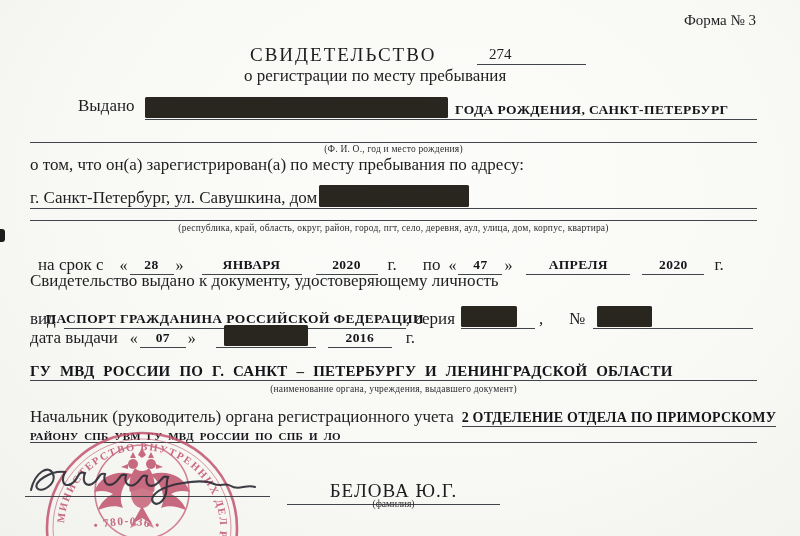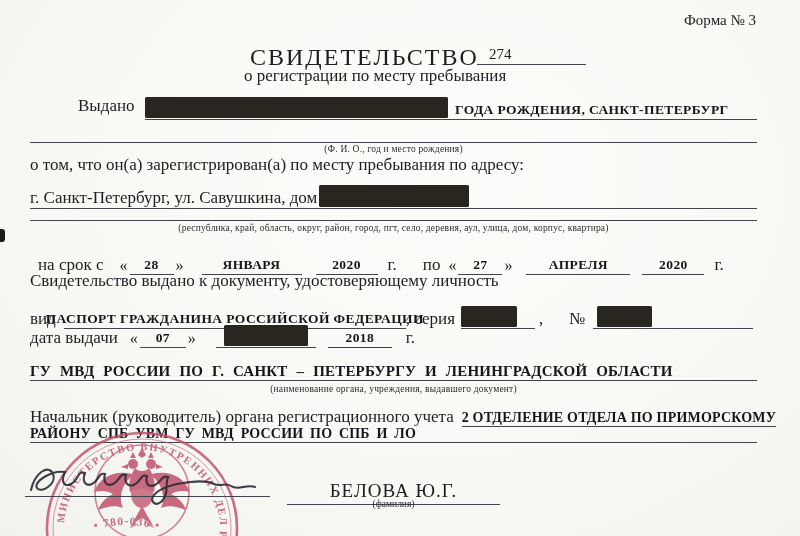--- a/index.html
+++ b/index.html
@@ -11,21 +11,21 @@
   }
   .abs{position:absolute;}
   .row{position:absolute; display:flex; align-items:flex-end; white-space:nowrap;}
   .t17{font-size:17px; line-height:20px;}
   .cell{border-bottom:1.5px solid #3f454a; text-align:center; display:flex; align-items:flex-end; justify-content:center;}
   .val{font-weight:bold; font-size:13.5px; letter-spacing:.4px; color:#15161a; line-height:18px;}
   .caption{position:absolute; left:30px; width:727px; text-align:center; font-size:9.5px; color:#2c2d30; letter-spacing:.2px;}
   .rule{position:absolute; border-bottom:1.5px solid #3f454a;}
   .redact{background:#29261f; border-radius:1.5px; display:inline-block;}
   .form-no{position:absolute; top:12px; right:44px; font-size:15px;}
-  .title{position:absolute; top:44px; left:250px; font-size:24px; letter-spacing:2px;}
+  .title{position:absolute; top:44px; left:250px; font-size:19px; letter-spacing:2px;}
   .title-num{position:absolute; top:46px; left:477px; width:97px; border-bottom:1.5px solid #3f454a; font-size:15px; padding:0 0 1px 12px;}
   .subtitle{position:absolute; top:66px; left:244px; font-size:17px;}
   .bold-line{font-weight:bold; color:#15161a;}
   .quote{font-size:16px; padding:0 2px;}
   .sig-caption{position:absolute; font-size:9.5px; color:#2c2d30; text-align:center;}
   .scan-mark{position:absolute; left:0; top:229px; width:5px; height:13px; background:#1c1c1c; border-radius:0 3px 3px 0;}
   svg text{font-family:"Liberation Serif","DejaVu Serif",serif;}
 </style>
 </head>
 <body>
@@ -58,21 +58,21 @@
   <div class="row" style="top:239px; left:38px;">
     <span class="t17">на срок с</span>
     <span class="quote" style="margin-left:14px;">«</span>
     <span class="cell val" style="width:44px; height:21px;">28</span>
     <span class="quote">»</span>
     <span class="cell val" style="width:100px; height:21px; margin-left:16px;">ЯНВАРЯ</span>
     <span class="cell val" style="width:62px; height:21px; margin-left:14px;">2020</span>
     <span class="t17" style="margin-left:10px;">г.</span>
     <span class="t17" style="margin-left:26px;margin-top:16px;">по</span>
     <span class="quote" style="margin-left:6px;">«</span>
-    <span class="cell val" style="width:44px; height:21px;">27</span>
+    <span class="cell val" style="width:44px; height:21px;">47</span>
     <span class="quote">»</span>
     <span class="cell val" style="width:104px; height:21px; margin-left:12px;">АПРЕЛЯ</span>
     <span class="cell val" style="width:62px; height:21px; margin-left:12px;">2020</span>
     <span class="t17" style="margin-left:10px;">г.</span>
   </div>
 
   <div class="abs t17" style="top:271px; left:30px;text-align:right;">Свидетельство выдано к документу, удостоверяющему личность</div>
   <div class="row" style="top:305px; left:30px;">
     <span class="t17">вид</span>
     <span class="cell val" style="width:342px; height:23px; margin-left:8px;">ПАСПОРТ ГРАЖДАНИНА РОССИЙСКОЙ ФЕДЕРАЦИИ</span>
@@ -87,34 +87,34 @@
     </span>
   </div>
   <div class="row" style="top:325px; left:30px;">
     <span class="t17">дата выдачи</span>
     <span class="quote" style="margin-left:10px;">«</span>
     <span class="cell val" style="width:46px; height:22px;">07</span>
     <span class="quote">»</span>
     <span class="cell" style="width:100px; height:22px; margin-left:18px;">
       <span class="redact" style="width:84px; height:21px; margin-bottom:1px;"></span>
     </span>
-    <span class="cell val" style="width:64px; height:22px; margin-left:12px;">2018</span>
+    <span class="cell val" style="width:64px; height:22px; margin-left:12px;">2016</span>
     <span class="t17" style="margin-left:14px;">г.</span>
   </div>
   <div class="row" style="top:359px; left:30px; width:727px; border-bottom:1.5px solid #3f454a; height:21px;">
     <span class="bold-line" style="font-size:15px; word-spacing:5px; letter-spacing:.2px;">ГУ МВД РОССИИ ПО Г. САНКТ – ПЕТЕРБУРГУ И ЛЕНИНГРАДСКОЙ ОБЛАСТИ</span>
   </div>
   <div class="caption" style="top:384px;">(наименование органа, учреждения, выдавшего документ)</div>
 
   <div class="row" style="top:404px; left:30px; width:727px;">
     <span class="t17">Начальник (руководитель) органа регистрационного учета</span>
     <span class="cell bold-line" style="flex:1; height:22px; margin-left:8px; font-size:14px; letter-spacing:.2px;">2 ОТДЕЛЕНИЕ ОТДЕЛА  ПО ПРИМОРСКОМУ</span>
   </div>
   <div class="row" style="top:426px; left:30px; width:727px; border-bottom:1.5px solid #3f454a; height:16px;">
-    <span class="bold-line" style="font-size:14px; word-spacing:3px; letter-spacing:.2px;">РАЙОНУ СПБ УВМ  ГУ  МВД РОССИИ  ПО СПБ  И  ЛО</span>
+    <span class="bold-line" style="font-size:11px; word-spacing:3px; letter-spacing:.2px;">РАЙОНУ СПБ УВМ  ГУ  МВД РОССИИ  ПО СПБ  И  ЛО</span>
   </div>
 
   <svg class="abs" style="left:42px; top:428px; opacity:.82;" width="200" height="200" viewBox="0 0 200 200">
     <defs>
       <path id="ringPath" d="M 22,100 A 78,78 0 1 1 178,100 A 78,78 0 1 1 22,100" fill="none"></path>
       <path id="numPath" d="M 40,106 Q 85,88 130,106" fill="none"></path>
     </defs>
     <circle cx="100" cy="100" r="95" fill="none" stroke="#c24f6a" stroke-width="2.6"></circle>
     <circle cx="100" cy="100" r="89" fill="none" stroke="#c24f6a" stroke-width="1" opacity=".7"></circle>
     <circle cx="100" cy="64" r="47" fill="none" stroke="#c24f6a" stroke-width="1.6" opacity=".85"></circle>

